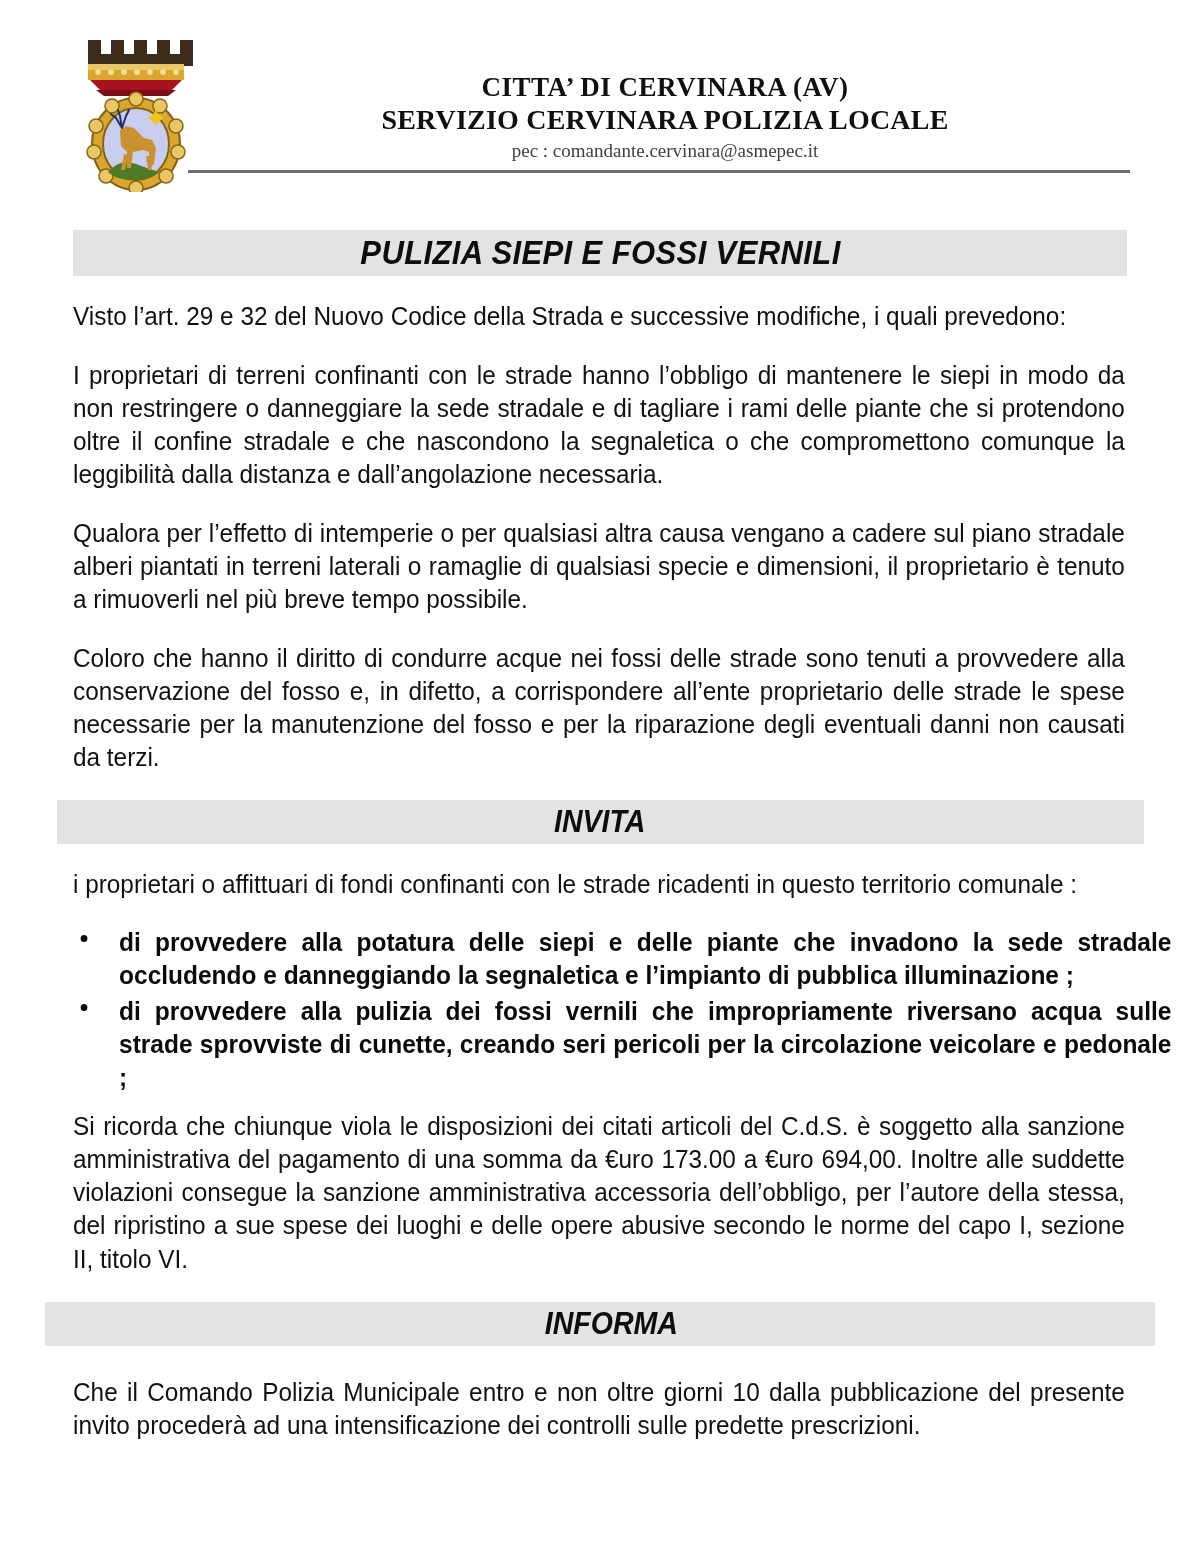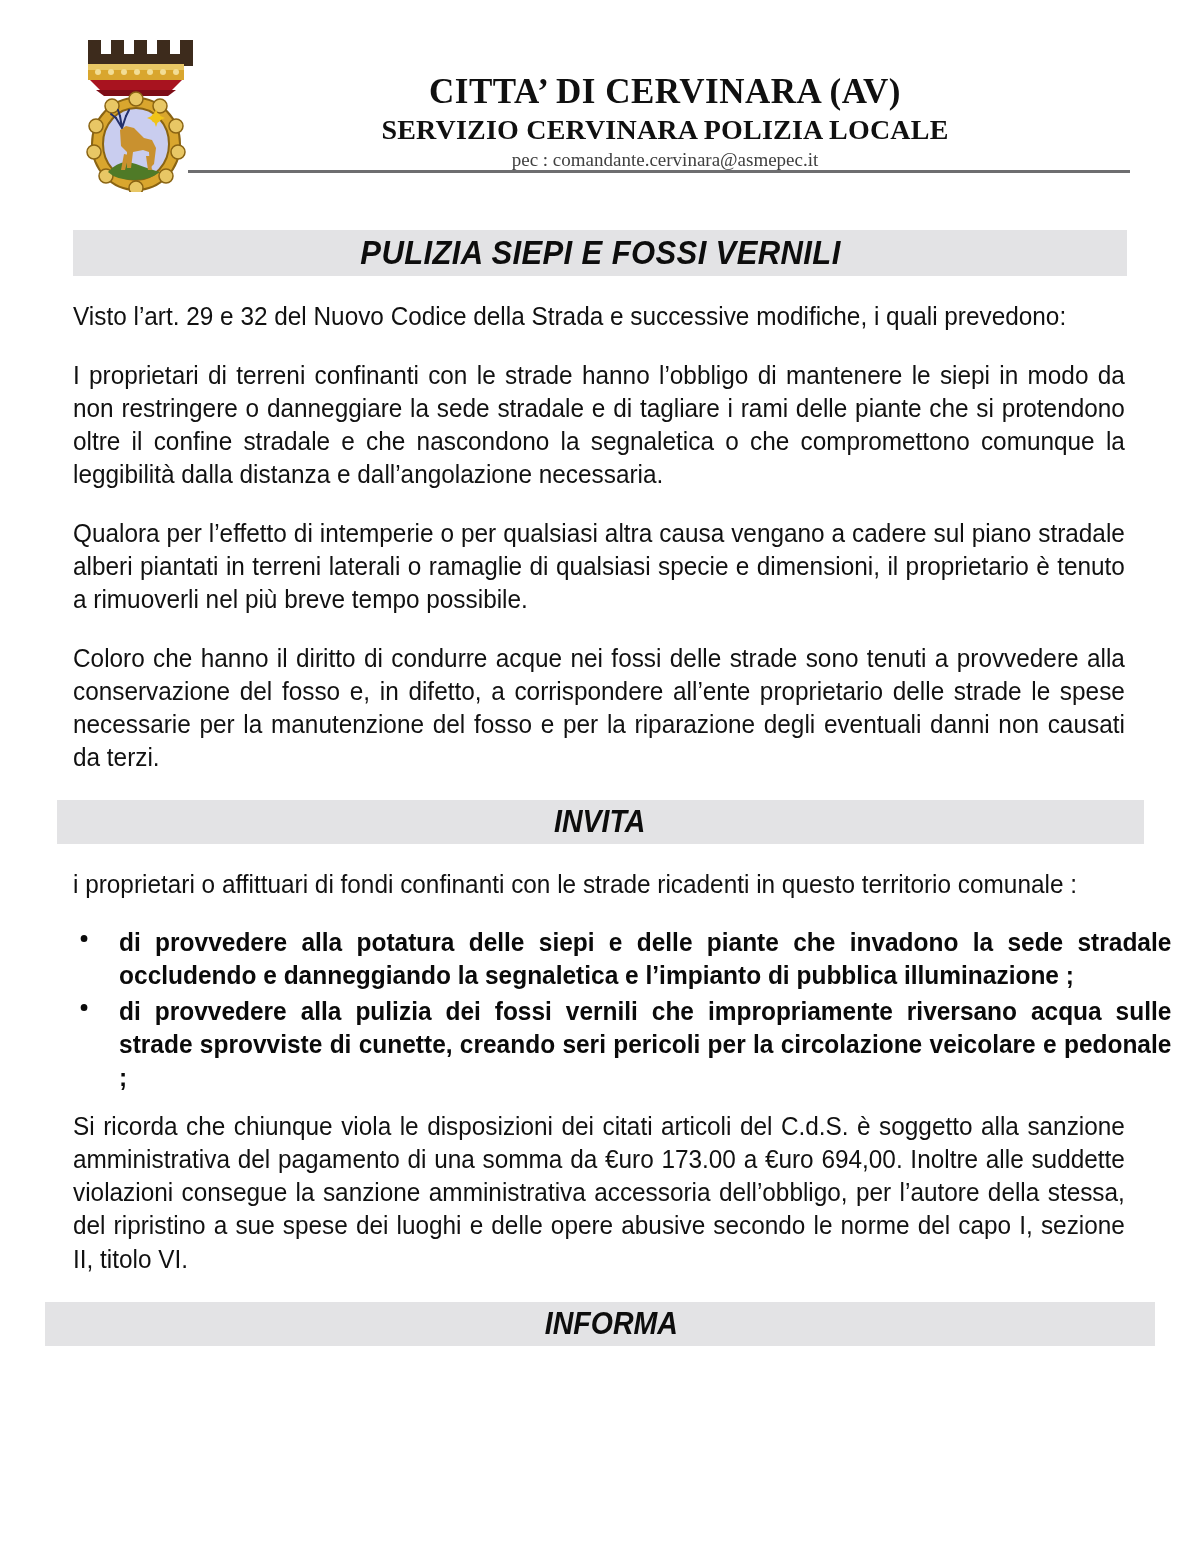--- a/index.html
+++ b/index.html
@@ -37,21 +37,21 @@
   .header-titles {
     position: absolute;
     left: 200px;
     right: 70px;
     top: 72px;
     text-align: center;
   }
   .org-line1 {
     font-family: "Liberation Serif", serif;
     font-weight: bold;
-    font-size: 35px;
+    font-size: 27px;
     letter-spacing: 0.5px;
     line-height: 1.16;
     color: #101010;
   }
   .org-line2 {
     font-family: "Liberation Serif", serif;
     font-weight: bold;
     font-size: 28px;
     letter-spacing: 0.2px;
     line-height: 1.2;
@@ -282,14 +282,17 @@
       </li>
     </ul>
 
     <p class="para" style="margin-top:16px;">Si ricorda che chiunque viola le disposizioni  dei citati articoli del C.d.S. è soggetto alla sanzione amministrativa del pagamento di una somma da €uro 173.00 a €uro 694,00. Inoltre alle suddette violazioni consegue la sanzione amministrativa accessoria dell’obbligo, per l’autore della stessa, del ripristino a sue spese dei luoghi e delle opere abusive secondo le norme del capo I, sezione II, titolo VI.</p>
   </div>
 
   <div class="banner-section" style="margin-top:26px;padding-left:23px;">
     <span class="banner-text">INFORMA</span>
   </div>
 
+  <div class="content">
+    <p class="para" style="margin-top:30px;">Che il Comando Polizia Municipale entro e non oltre giorni 10 dalla pubblicazione del presente invito procederà ad una intensificazione dei controlli sulle predette prescrizioni.</p>
+  </div>
 
 </div>
 
 </body></html>

